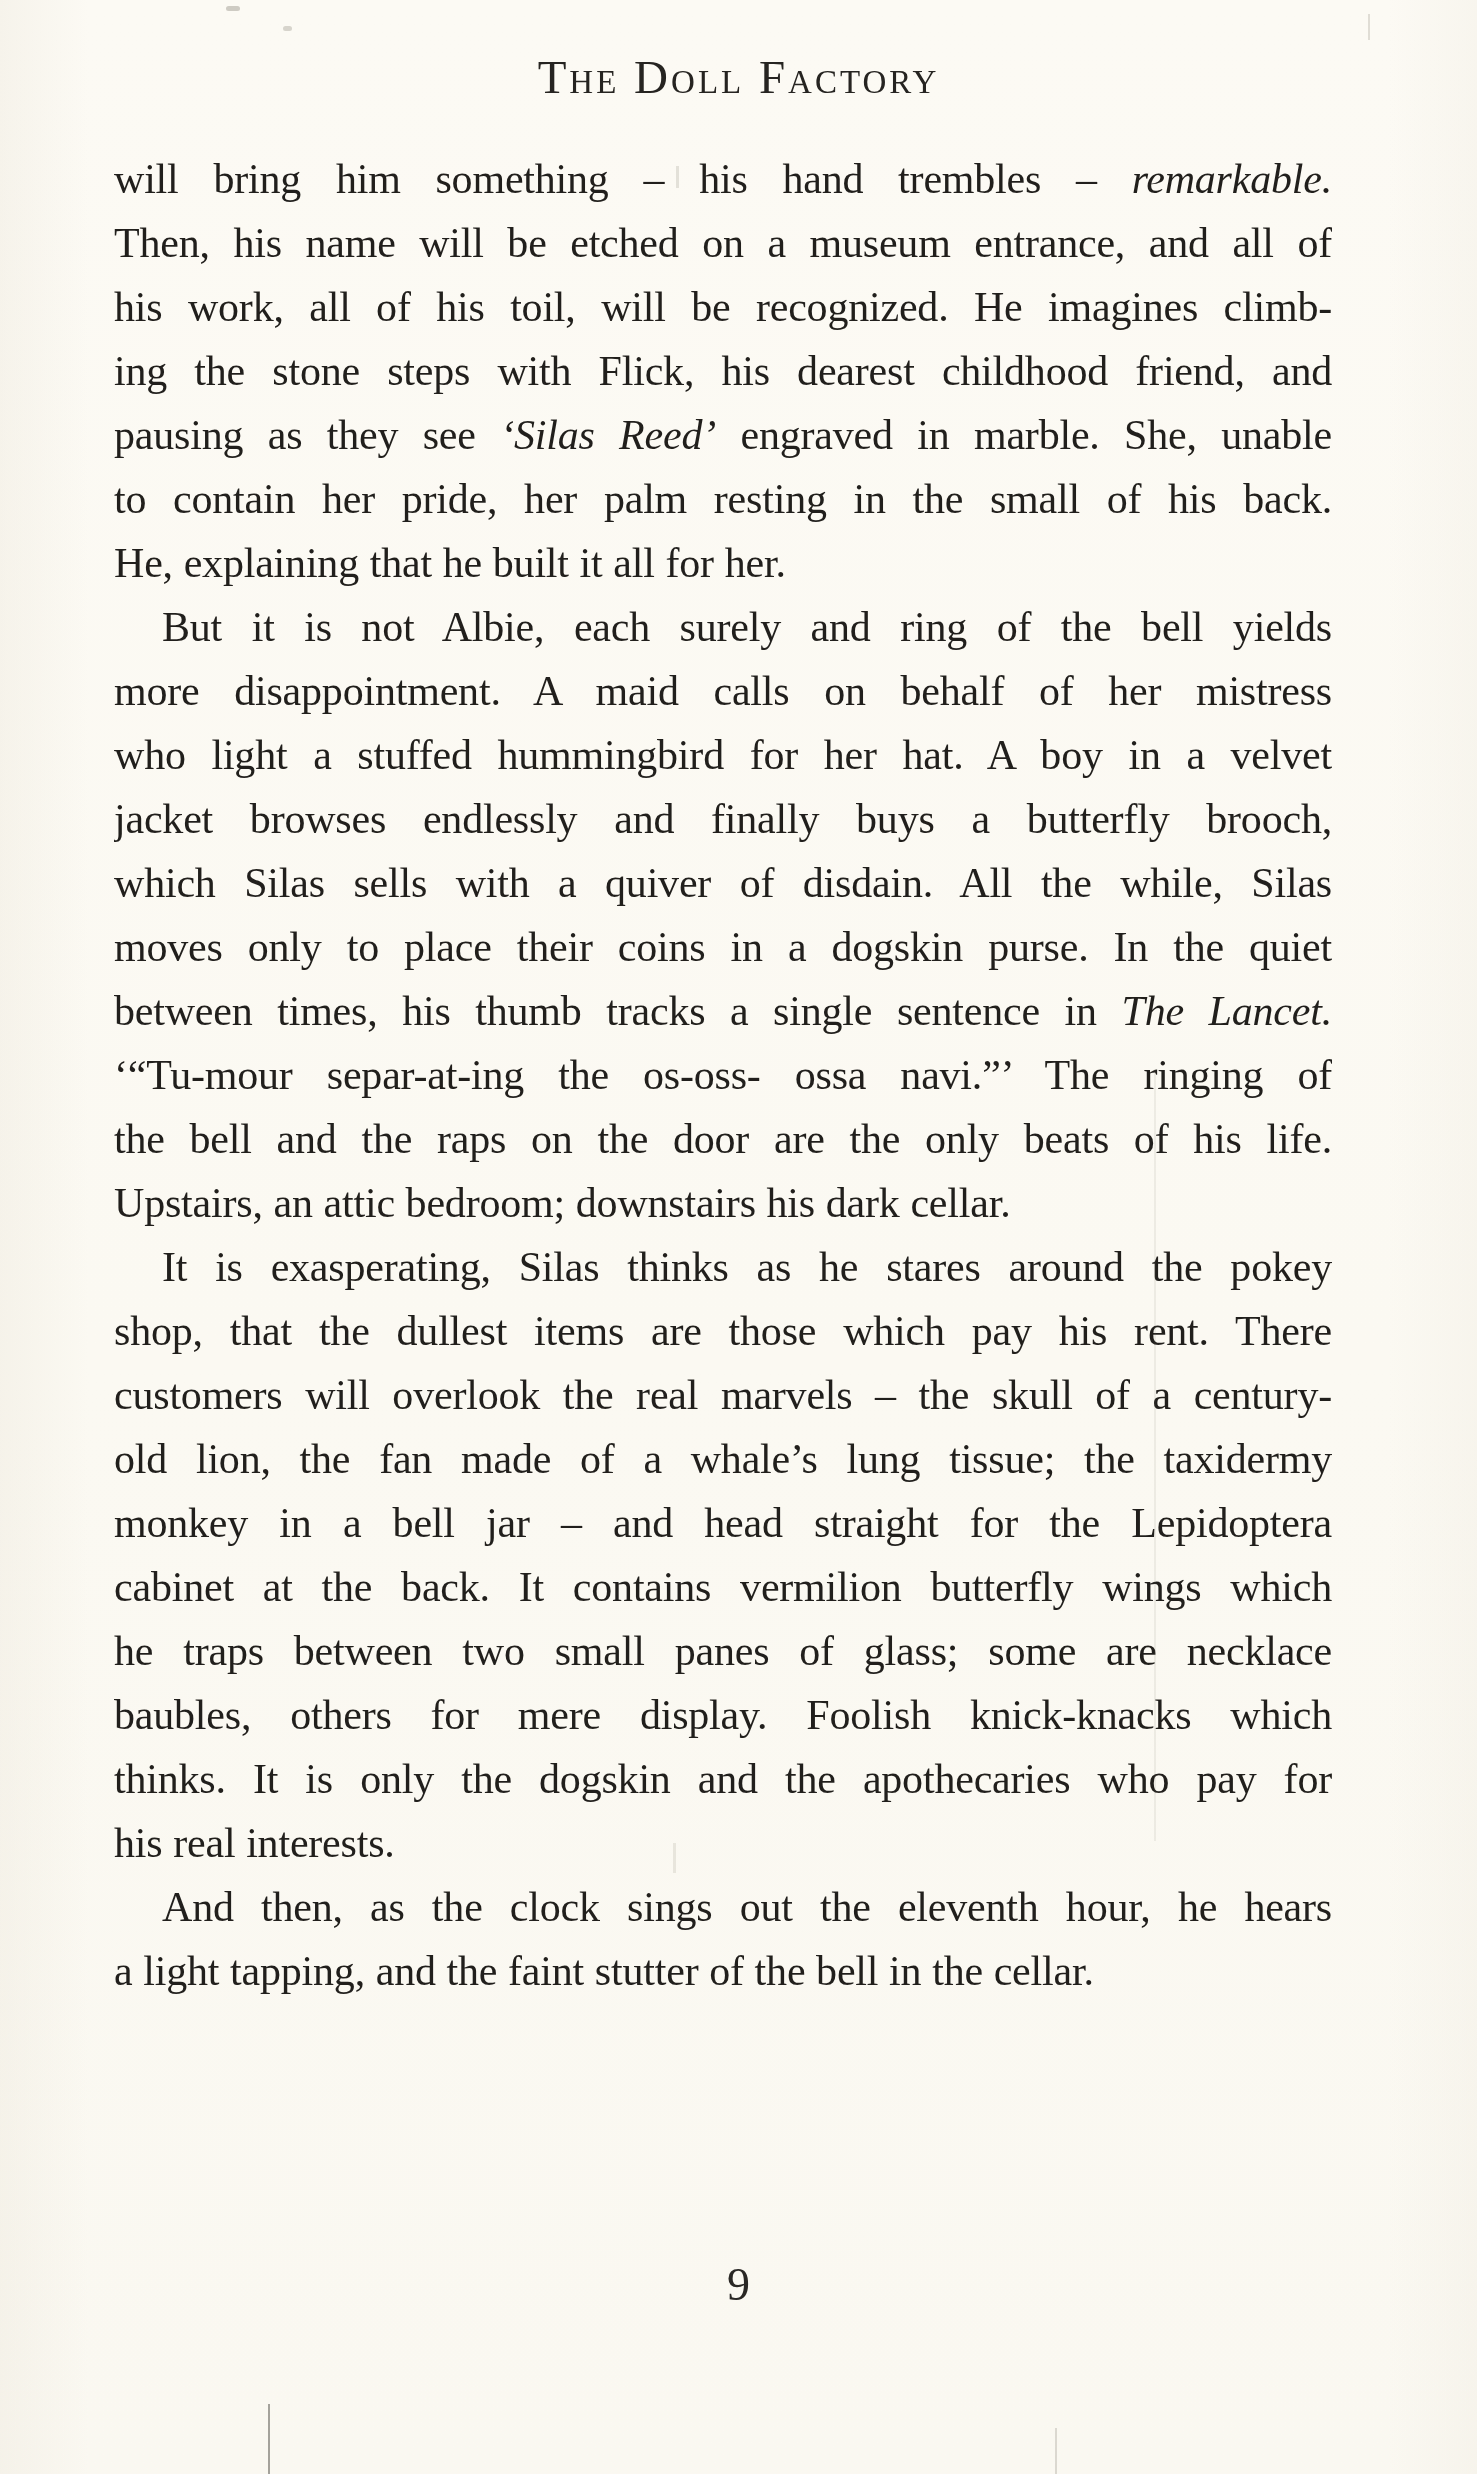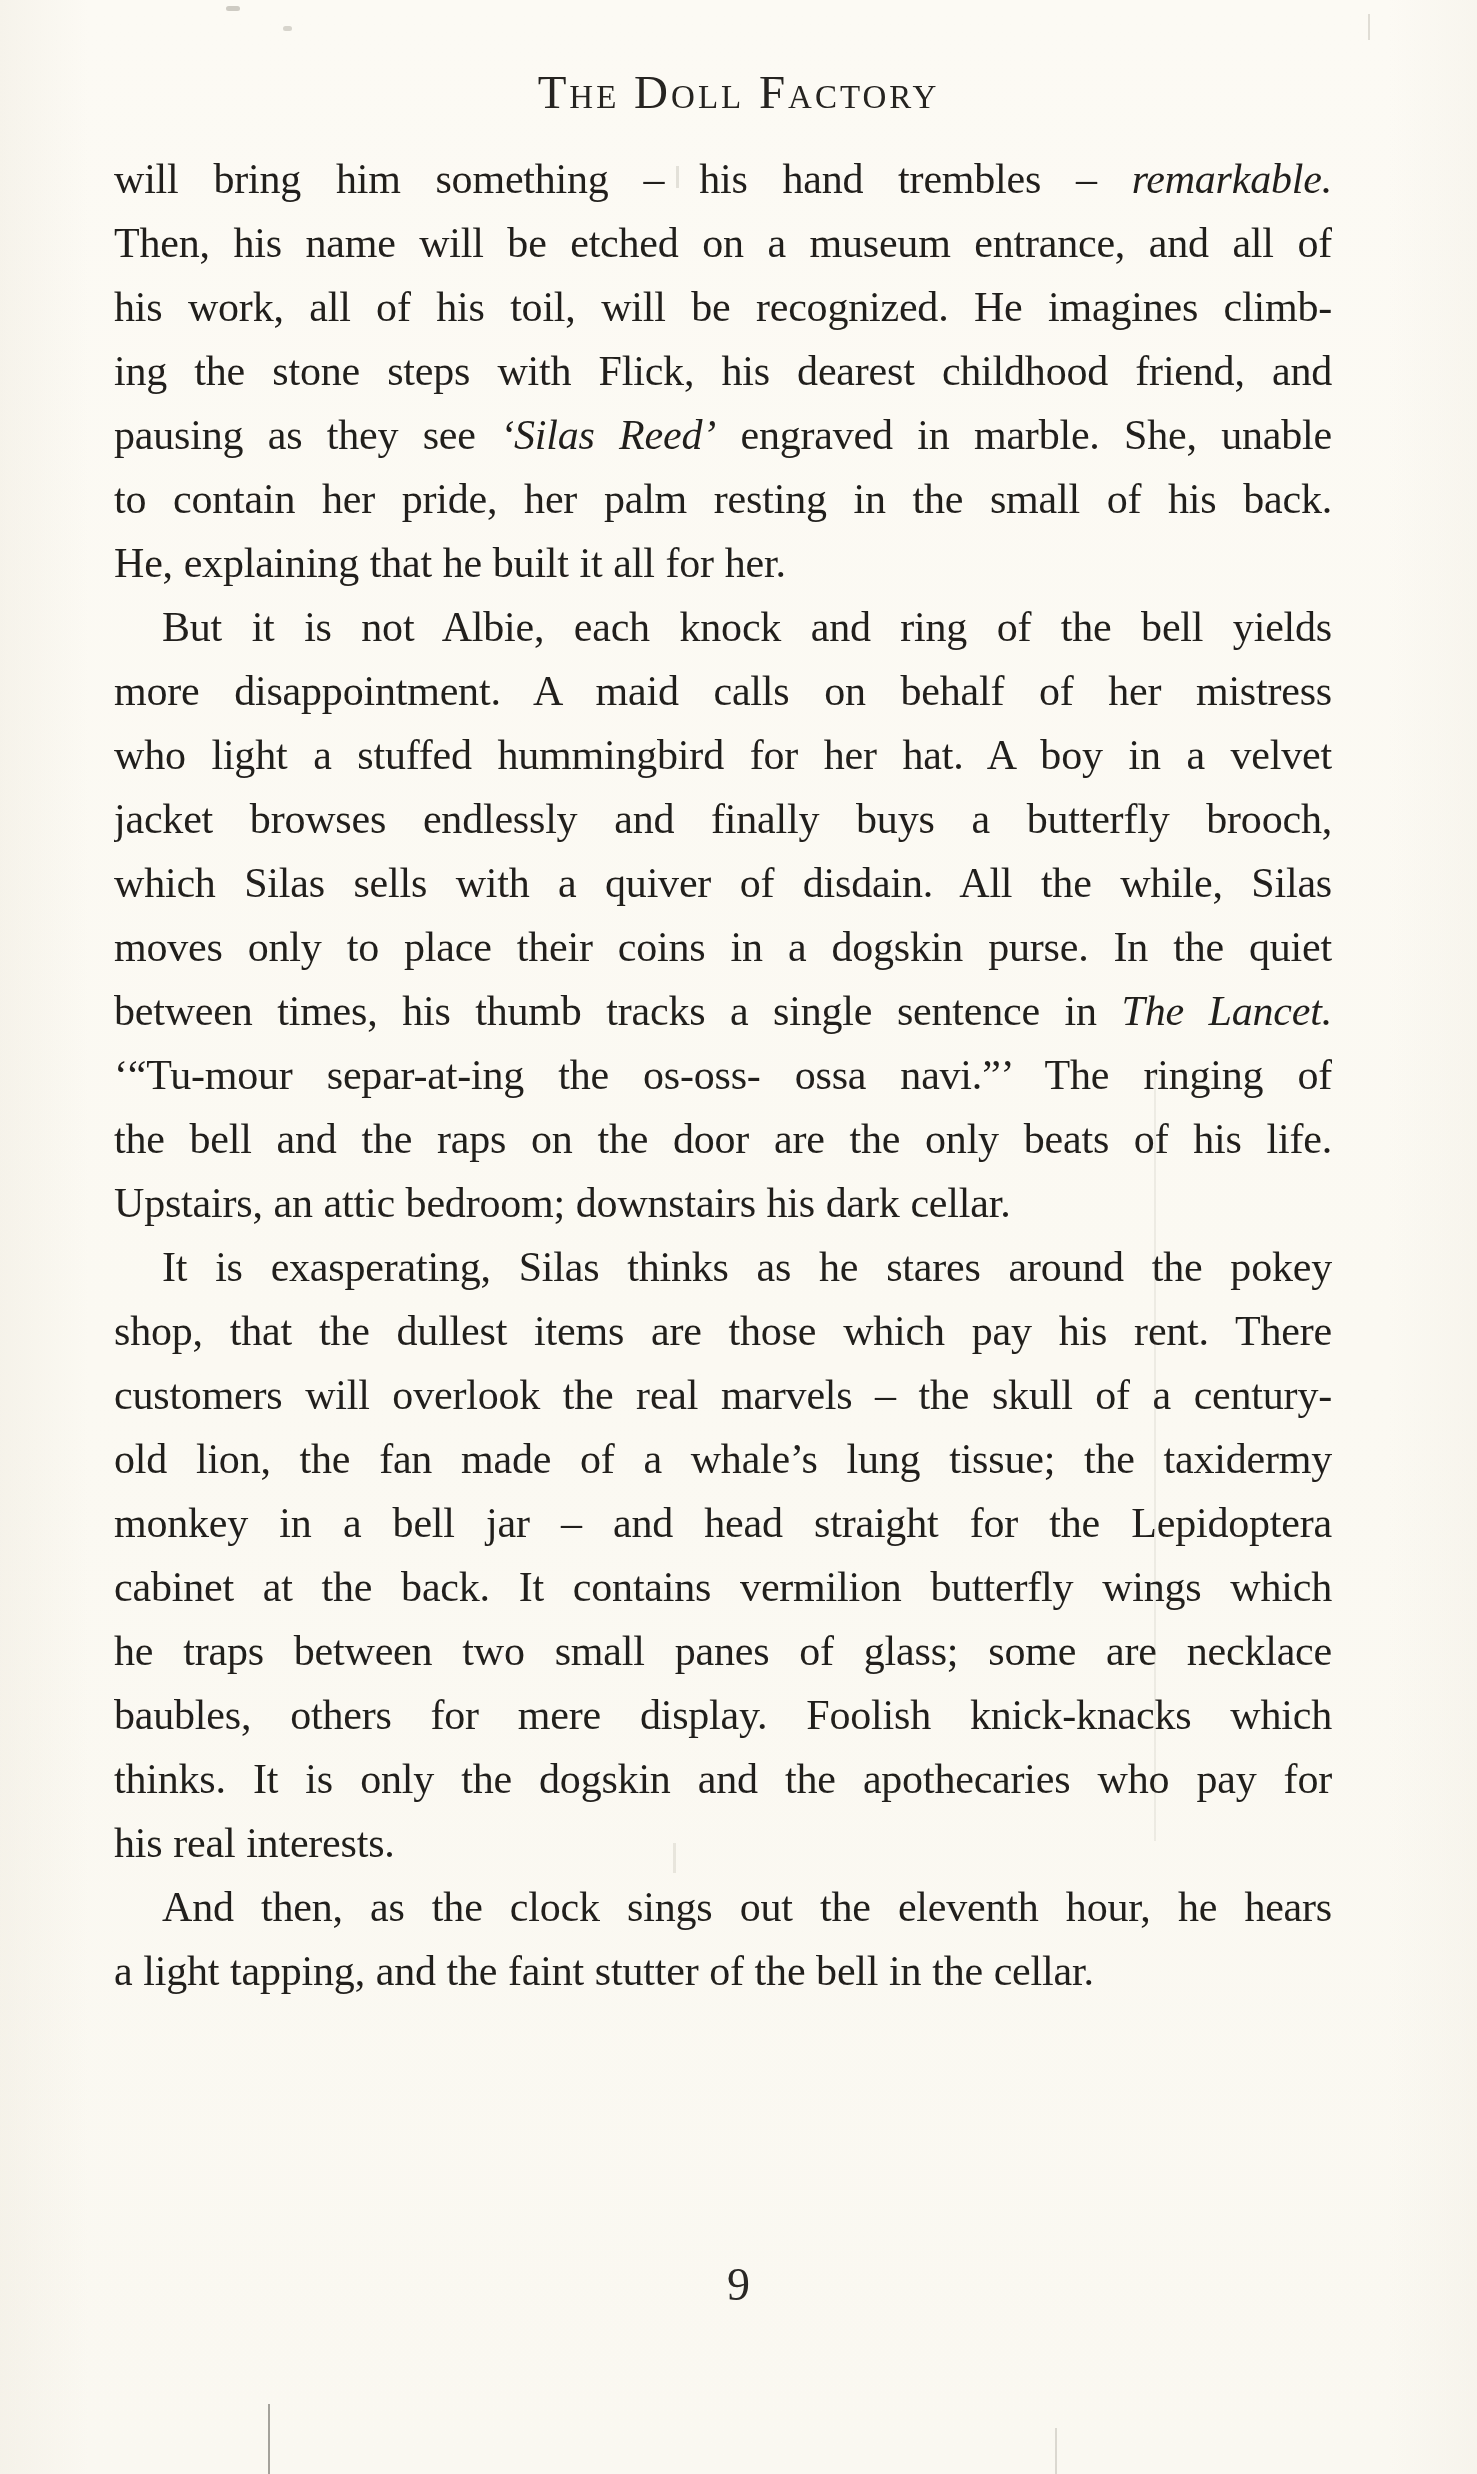--- a/index.html
+++ b/index.html
@@ -14,21 +14,21 @@
     margin: 0 auto;
     background:
       linear-gradient(90deg, rgba(235,230,218,0.35) 0%, rgba(252,250,244,0) 6%, rgba(252,250,244,0) 94%, rgba(238,234,224,0.3) 100%),
       linear-gradient(180deg, #fcfaf4 0%, #fbf9f2 55%, #faf8f1 100%);
     overflow: hidden;
     font-family: "Liberation Serif", "DejaVu Serif", serif;
     color: #211f1c;
   }
   .running-header {
     position: absolute;
-    top: 58px;
+    top: 43px;
     left: 0;
     right: 0;
     text-align: center;
     font-variant: small-caps;
     font-size: 47px;
     letter-spacing: 3px;
     line-height: 69px;
     color: #262421;
   }
   .text-block {
@@ -90,21 +90,21 @@
 
   <div class="text-block">
 
       <div class="line"><span>will bring him something – his hand trembles – </span><span class="em">remarkable.</span></div>
       <div class="line"><span>Then, his name will be etched on a museum entrance, and all of</span></div>
       <div class="line"><span>his work, all of his toil, will be recognized. He imagines climb-</span></div>
       <div class="line"><span>ing the stone steps with Flick, his dearest childhood friend, and</span></div>
       <div class="line"><span>pausing as they see </span><span class="em">‘Silas Reed’</span><span> engraved in marble. She, unable</span></div>
       <div class="line"><span>to contain her pride, her palm resting in the small of his back.</span></div>
       <div class="line last"><span>He, explaining that he built it all for her.</span></div>
-      <div class="line indent"><span>But it is not Albie, each knock and ring of the bell yields</span></div>
+      <div class="line indent"><span>But it is not Albie, each surely and ring of the bell yields</span></div>
       <div class="line"><span>more disappointment. A maid calls on behalf of her mistress</span></div>
       <div class="line"><span>who light a stuffed hummingbird for her hat. A boy in a velvet</span></div>
       <div class="line"><span>jacket browses endlessly and finally buys a butterfly brooch,</span></div>
       <div class="line"><span>which Silas sells with a quiver of disdain. All the while, Silas</span></div>
       <div class="line"><span>moves only to place their coins in a dogskin purse. In the quiet</span></div>
       <div class="line"><span>between times, his thumb tracks a single sentence in </span><span class="em">The Lancet.</span></div>
       <div class="line"><span>‘“Tu-mour separ-at-ing the os-oss- ossa navi.”’ The ringing of</span></div>
       <div class="line"><span>the bell and the raps on the door are the only beats of his life.</span></div>
       <div class="line last"><span>Upstairs, an attic bedroom; downstairs his dark cellar.</span></div>
       <div class="line indent"><span>It is exasperating, Silas thinks as he stares around the pokey</span></div>

